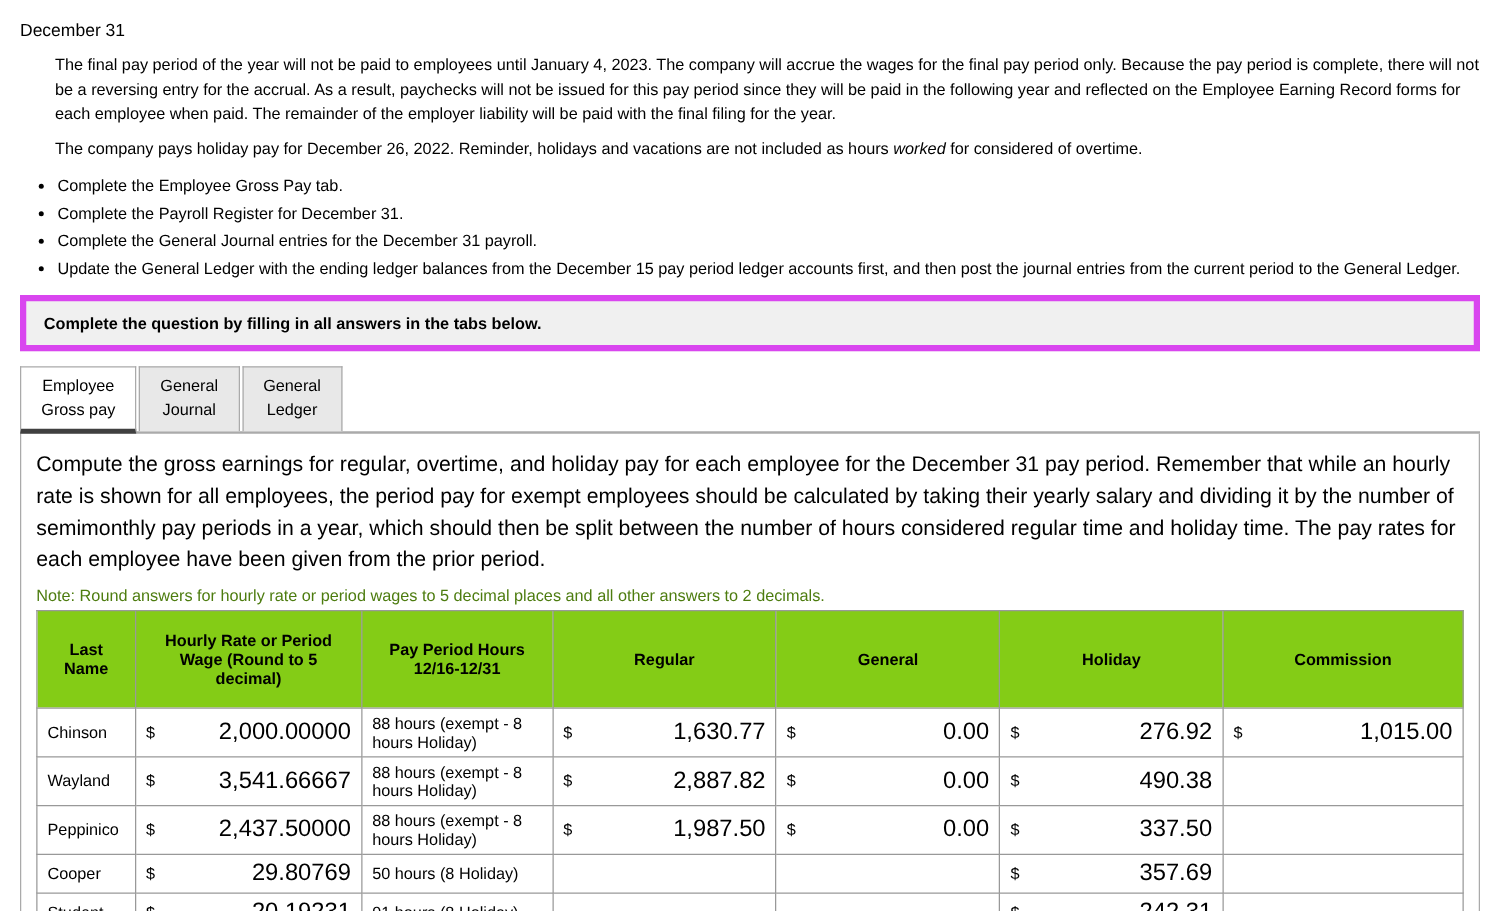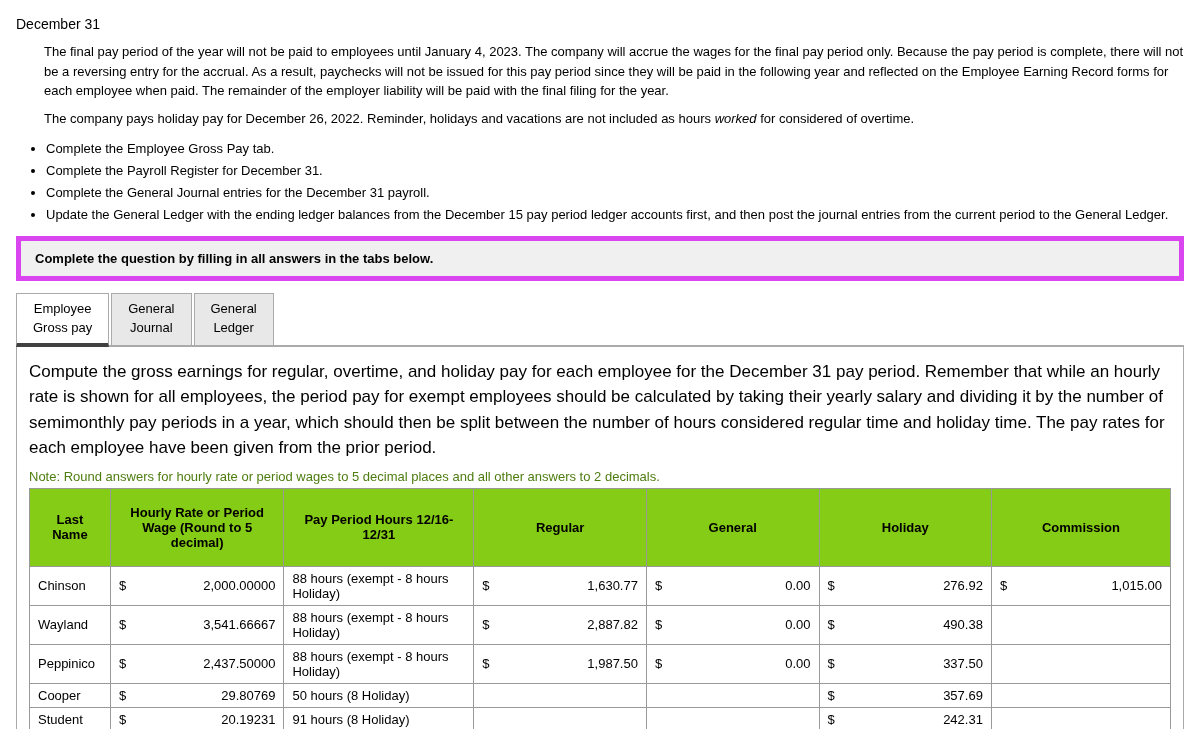--- a/index.html
+++ b/index.html
@@ -88,21 +88,21 @@
       text-align: center;
       font-weight: bold;
     }
     tbody tr td {
       border: 1px solid #999;
       padding: 4px 8px;
     }
     .input-cell {
       border: none;
       width: 100%;
-      font-size: 13px;
+      font-size: 19px;
       text-align: right;
       background: transparent;
       outline: none;
       font-family: Arial, sans-serif;
     }
     .dollar-sign {
       font-size: 13px;
     }
     .td-flex {
       display: flex;

